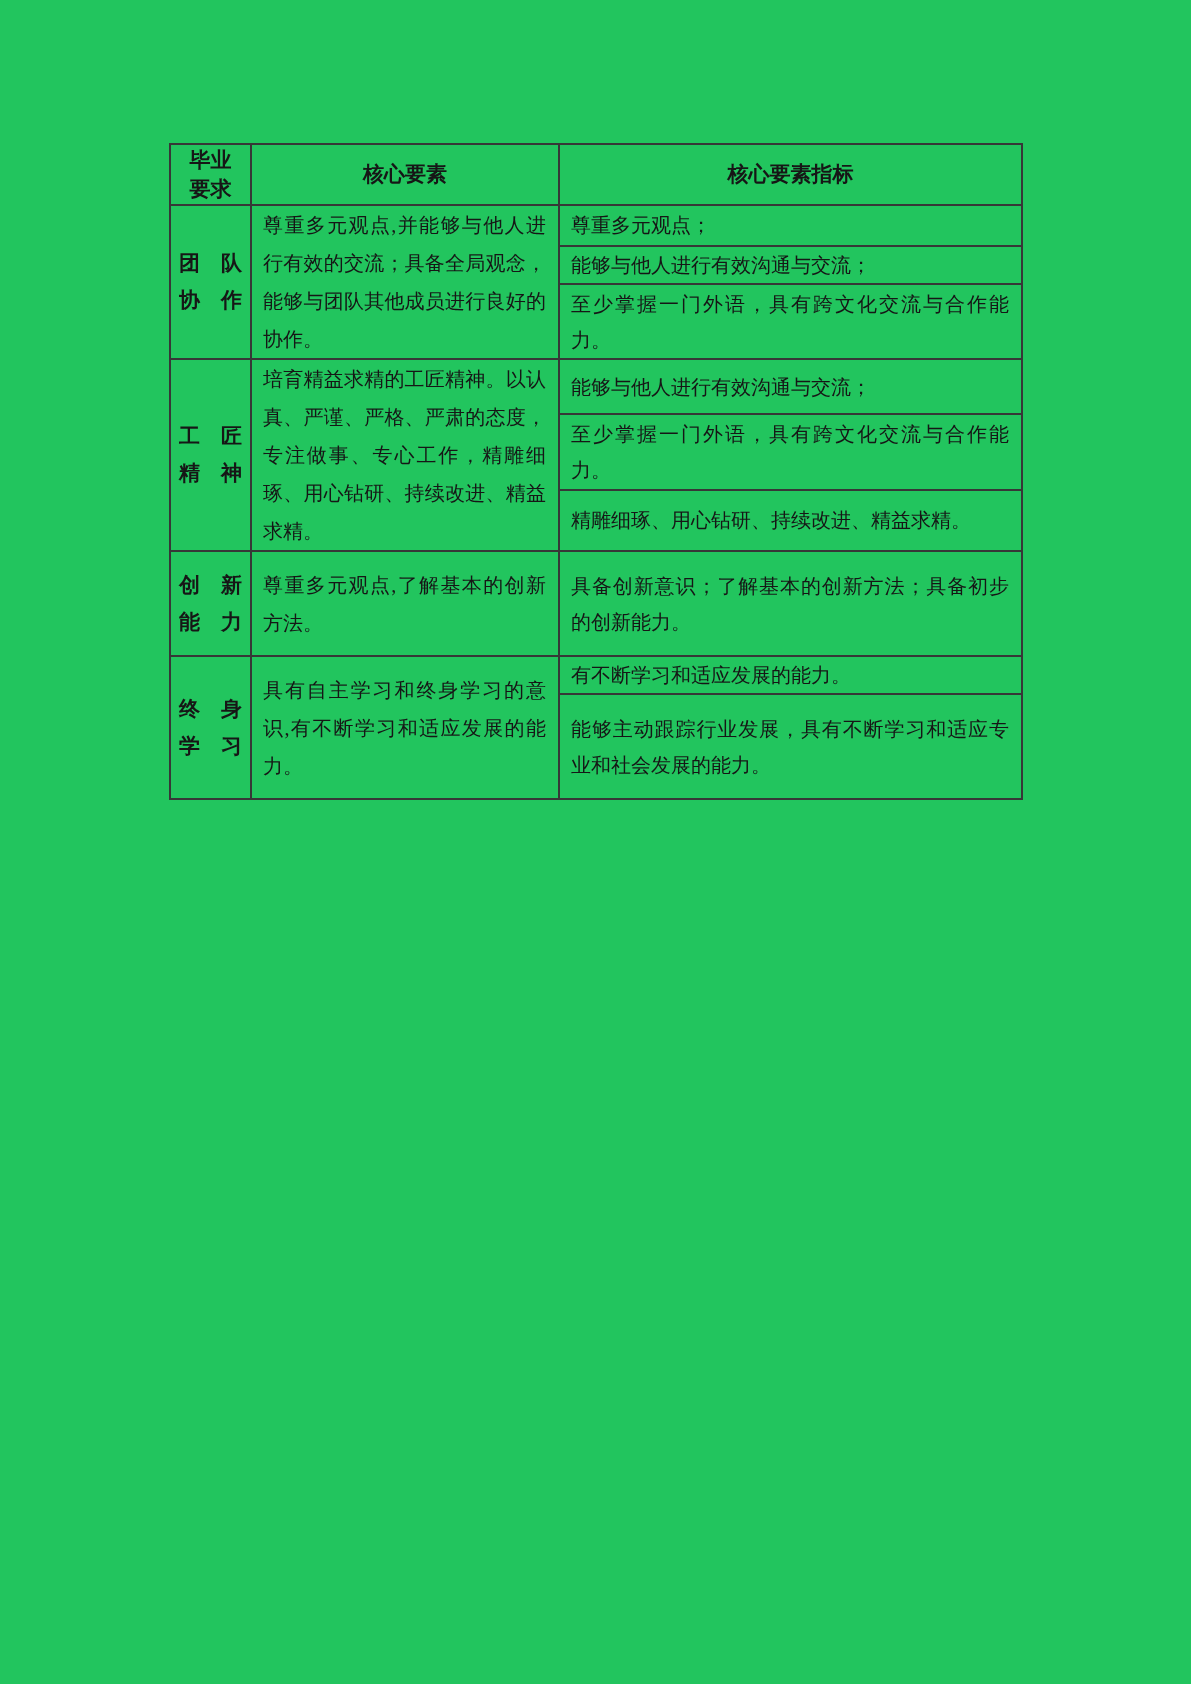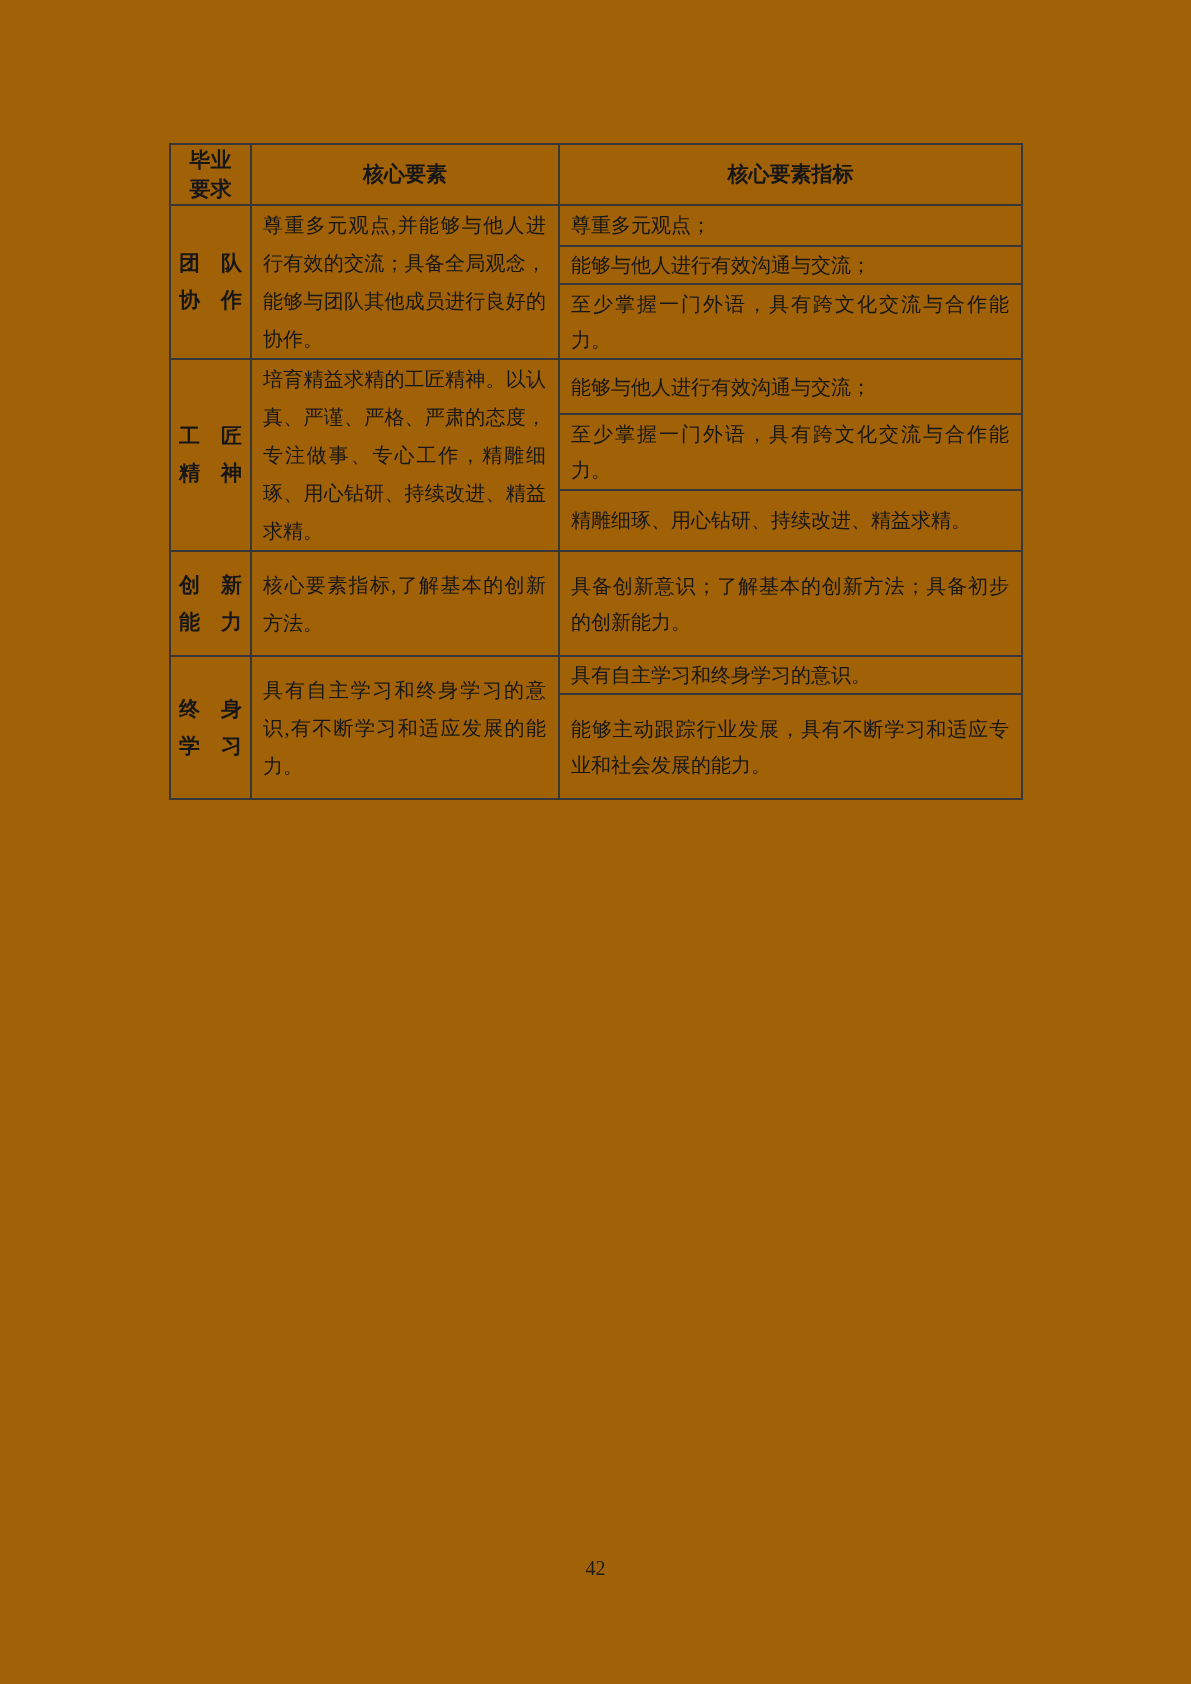--- a/index.html
+++ b/index.html
@@ -1,21 +1,21 @@
 <!DOCTYPE html>
 <html><head>
 <meta charset="utf-8">
 <style>
   html, body { margin: 0; padding: 0; background: #e8e8e8; }
   .page {
     position: relative;
     width: 1191px;
     height: 1684px;
     margin: 0 auto;
-    background: #a16207;
+    background: #22c55e;
     font-family: "Liberation Serif", "DejaVu Serif", serif;
     color: #161616;
   }
   table.req-table {
     position: absolute;
     left: 169px;
     top: 143px;
     width: 852px;
     border-collapse: collapse;
     table-layout: fixed;
@@ -122,34 +122,33 @@
     </tr>
     <tr class="h60">
       <td class="ind-cell">精雕细琢、用心钻研、持续改进、精益求精。</td>
     </tr>
 
     <tr class="h91">
       <td class="label-cell">
         <div>创　新</div>
         <div>能　力</div>
       </td>
-      <td class="core-cell">核心要素指标,了解基本的创新方法。</td>
+      <td class="core-cell">尊重多元观点,了解基本的创新方法。</td>
       <td class="ind-cell">具备创新意识；了解基本的创新方法；具备初步的创新能力。</td>
     </tr>
 
     <tr class="h33">
       <td class="label-cell" rowspan="2">
         <div>终　身</div>
         <div>学　习</div>
       </td>
       <td class="core-cell" rowspan="2">具有自主学习和终身学习的意识,有不断学习和适应发展的能力。</td>
-      <td class="ind-cell">具有自主学习和终身学习的意识。</td>
+      <td class="ind-cell">有不断学习和适应发展的能力。</td>
     </tr>
     <tr class="h91">
       <td class="ind-cell">能够主动跟踪行业发展，具有不断学习和适应专业和社会发展的能力。</td>
     </tr>
 
   </tbody>
     </table>
 
-  <div class="page-number">42</div>
 
 </div>
 
 </body></html>

